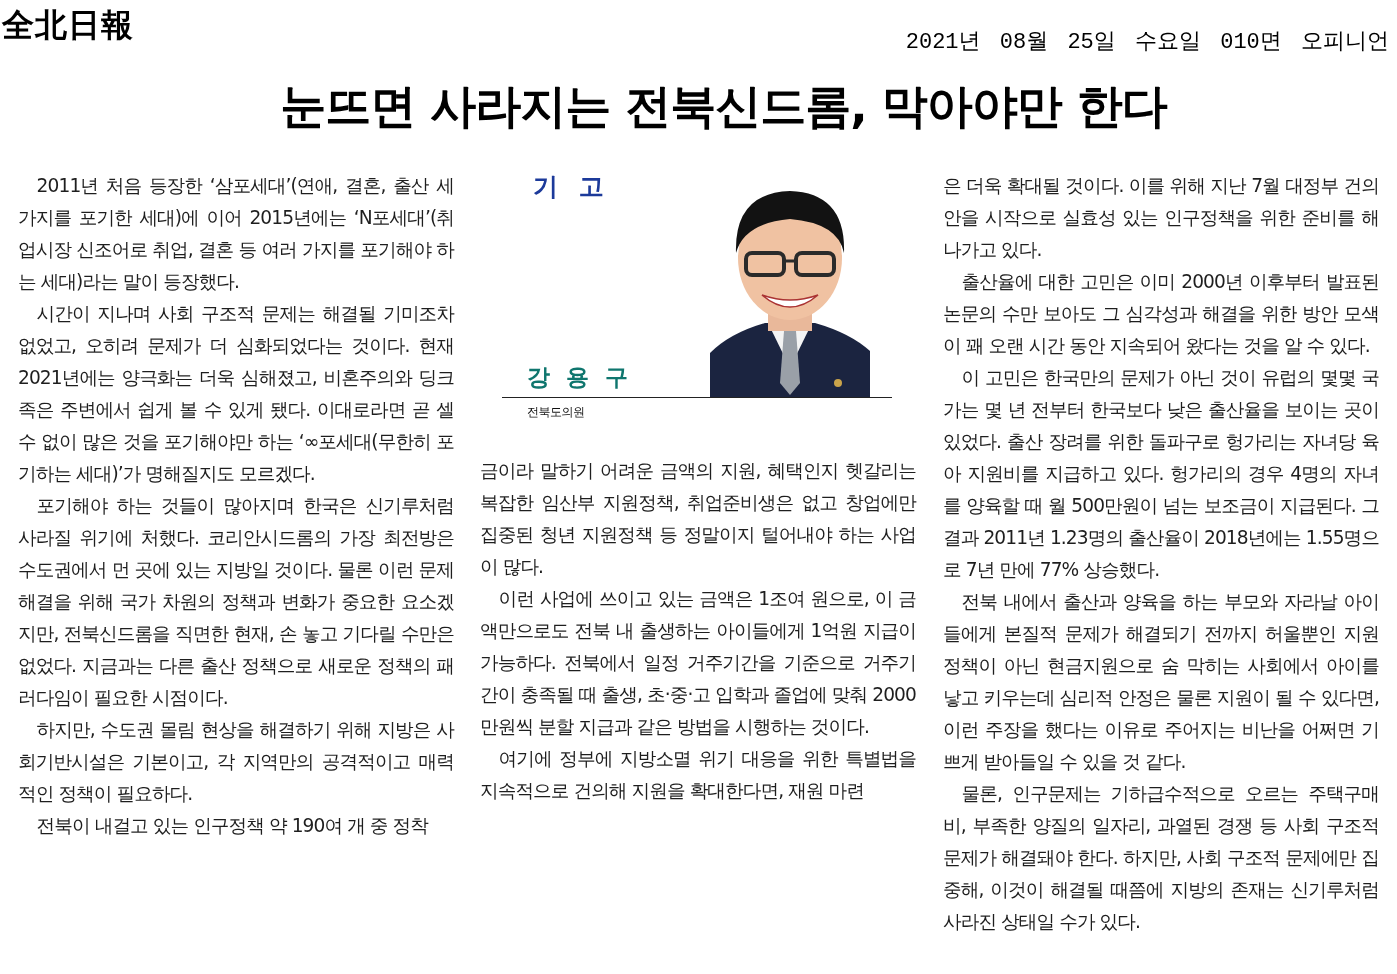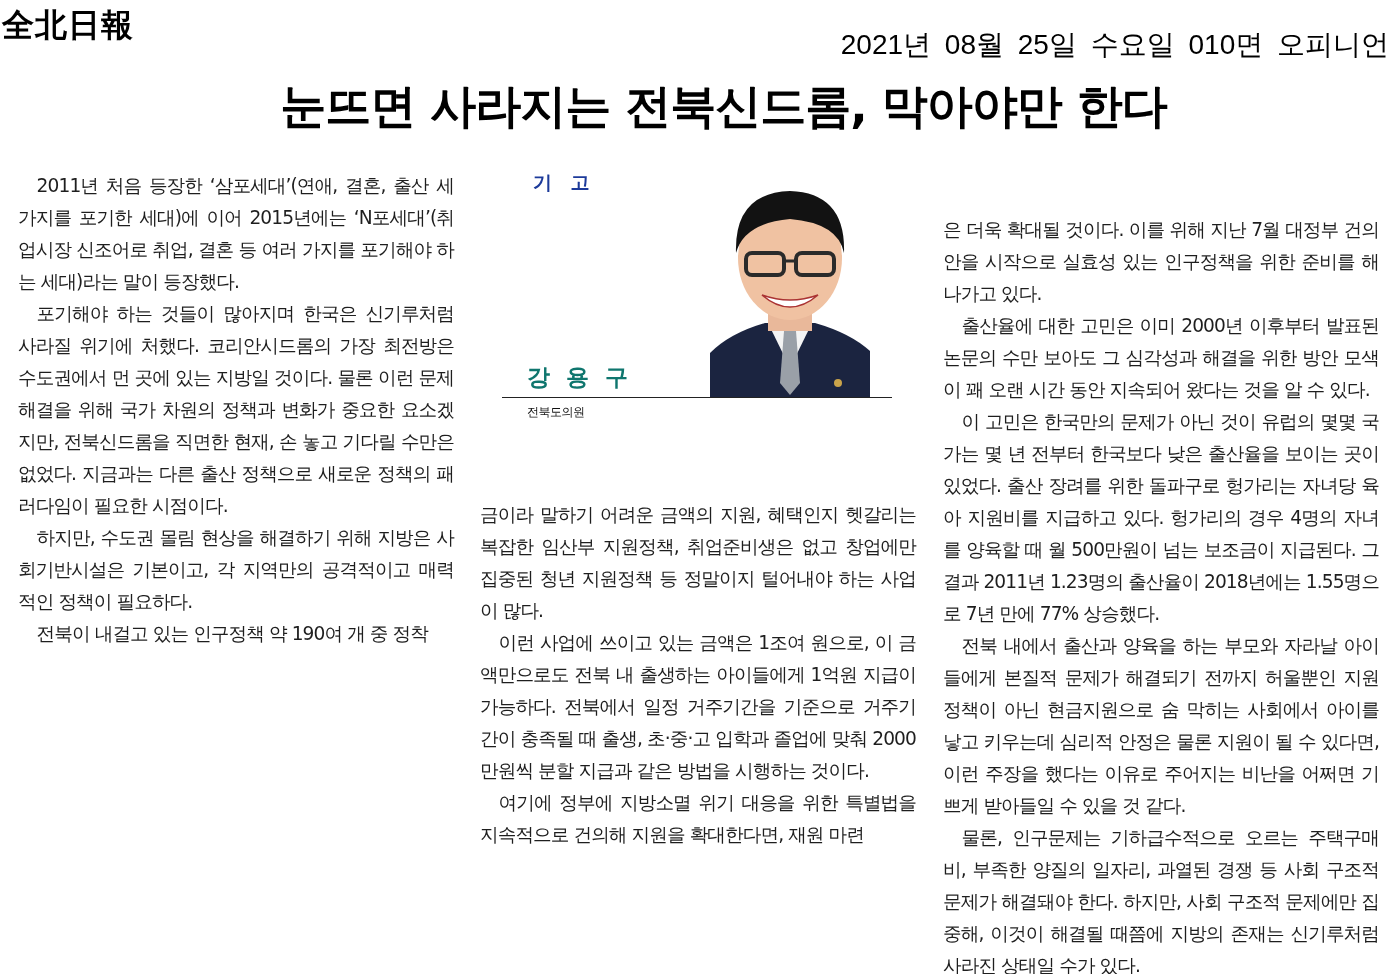--- a/index.html
+++ b/index.html
@@ -1,40 +1,41 @@
 <!DOCTYPE html>
 <html><head>
   <meta charset="utf-8">
   <style>
     html, body { margin: 0; padding: 0; background: #ffffff; }
     body { width: 1397px; height: 974px; position: relative; overflow: hidden; color: #1a1a1a; }
     .masthead { position: absolute; left: 2px; top: 4px; font-family: "DejaVu Sans", sans-serif; font-weight: bold; font-size: 32px; letter-spacing: 1px; color: #000; }
-    .dateline { position: absolute; right: 8px; top: 26px; font-family: Liberation Sans, sans-serif; font-size: 28px; color: #000; word-spacing: 6px; }
+    .dateline { position: absolute; right: 8px; top: 26px; font-family: Liberation Mono, monospace; font-size: 22px; color: #000; word-spacing: 6px; }
     .headline { position: absolute; left: 0; width: 1397px; top: 76px; text-align: center; font-family: "DejaVu Sans", sans-serif; font-weight: bold; font-size: 46px; letter-spacing: -1px; color: #000; padding-left: 25px; }
     .col { position: absolute; font-family: "DejaVu Sans", sans-serif; font-size: 18.6px; line-height: 32px; letter-spacing: -0.9px; text-align: justify; color: #1e1e1e; }
     .col p { margin: 0; text-indent: 1em; }
-    .col p.cont { text-indent: 0; margin-top: 44px; }
+    .col p.cont { text-indent: 0; }
     .col1 { left: 18px; top: 170px; width: 436px; }
     .col2 { left: 480px; top: 455px; width: 436px; }
     .col3 { left: 943px; top: 170px; width: 436px; }
-    .kigo { position: absolute; left: 533px; top: 170px; font-family: "DejaVu Sans", sans-serif; font-weight: bold; font-size: 19px; color: #1c3a9a; letter-spacing: 6px; }
+    .kigo { position: absolute; left: 533px; top: 170px; font-family: "DejaVu Sans", sans-serif; font-weight: bold; font-size: 25px; color: #1c3a9a; letter-spacing: 6px; }
     .photo { position: absolute; left: 710px; top: 183px; width: 160px; height: 215px; }
     .byline-rule { position: absolute; left: 502px; top: 397px; width: 390px; height: 0; border-top: 1.5px solid #222; }
     .author-name { position: absolute; left: 527px; top: 362px; font-family: "DejaVu Sans", sans-serif; font-weight: bold; font-size: 23px; letter-spacing: 4px; color: #0f766e; }
     .author-title { position: absolute; left: 527px; top: 404px; font-family: "DejaVu Sans", sans-serif; font-size: 12px; color: #111; letter-spacing: -0.5px; }
   </style>
 </head>
 <body>
 
 <div class="masthead">全北日報</div>
 <div class="dateline">2021년 08월 25일 수요일 010면 오피니언</div>
 <div class="headline">눈뜨면 사라지는 전북신드롬, 막아야만 한다</div>
 
 <div class="col col1">
   <p>2011년 처음 등장한 ‘삼포세대’(연애, 결혼, 출산 세 가지를 포기한 세대)에 이어 2015년에는 ‘N포세대’(취업시장 신조어로 취업, 결혼 등 여러 가지를 포기해야 하는 세대)라는 말이 등장했다.</p>
+  <p>시간이 지나며 사회 구조적 문제는 해결될 기미조차 없었고, 오히려 문제가 더 심화되었다는 것이다. 현재 2021년에는 양극화는 더욱 심해졌고, 비혼주의와 딩크족은 주변에서 쉽게 볼 수 있게 됐다. 이대로라면 곧 셀 수 없이 많은 것을 포기해야만 하는 ‘∞포세대(무한히 포기하는 세대)’가 명해질지도 모르겠다.</p>
   <p>포기해야 하는 것들이 많아지며 한국은 신기루처럼 사라질 위기에 처했다. 코리안시드롬의 가장 최전방은 수도권에서 먼 곳에 있는 지방일 것이다. 물론 이런 문제해결을 위해 국가 차원의 정책과 변화가 중요한 요소겠지만, 전북신드롬을 직면한 현재, 손 놓고 기다릴 수만은 없었다. 지금과는 다른 출산 정책으로 새로운 정책의 패러다임이 필요한 시점이다.</p>
   <p>하지만, 수도권 몰림 현상을 해결하기 위해 지방은 사회기반시설은 기본이고, 각 지역만의 공격적이고 매력적인 정책이 필요하다.</p>
   <p>전북이 내걸고 있는 인구정책 약 190여 개 중 정착</p>
 </div>
 
 <div class="kigo">기 고</div>
 
 <div class="photo">
   <svg width="160" height="215" viewBox="0 0 160 215">
     <path d="M0 215 L0 170 Q20 150 55 140 L105 140 Q140 150 160 168 L160 215 Z" fill="#1b2440"></path>

